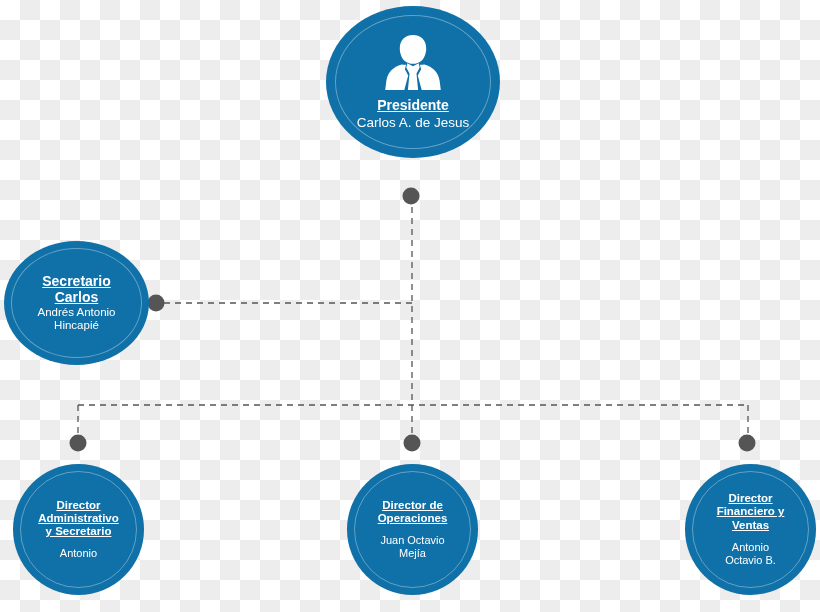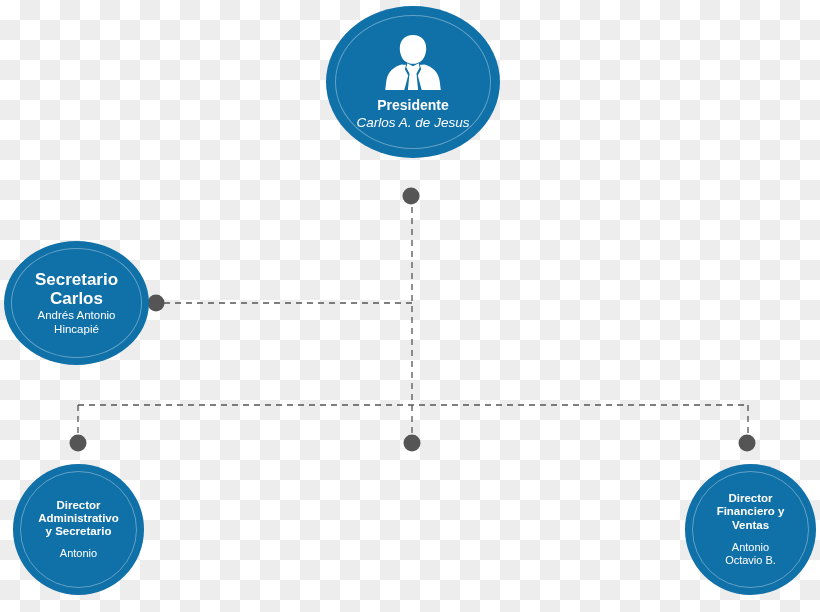--- a/index.html
+++ b/index.html
@@ -58,20 +58,21 @@
     border-radius: 50%;
     border: 1px solid rgba(255, 255, 255, 0.35);
     pointer-events: none;
   }
 
   .node-title {
     font-weight: bold;
     line-height: 1.15;
     position: relative;
     z-index: 2;
+    text-decoration: underline;
   }
 
   .node-person {
     line-height: 1.18;
     position: relative;
     z-index: 2;
   }
 
   
   #node-presidente {
@@ -83,40 +84,39 @@
   #node-presidente .ring {
     left: 9px; top: 9px; right: 9px; bottom: 9px;
   }
   #node-presidente .node-title {
     font-size: 14px;
     margin-top: 2px;
   }
   #node-presidente .node-person {
     font-size: 13.5px;
     margin-top: 2px;
-    font-style: italic;
   }
 
   .person-icon {
     width: 62px;
     height: 58px;
     margin-bottom: 4px;
     position: relative;
     z-index: 2;
   }
 
   
   #node-secretario {
     left: 4px;
     top: 241px;
     width: 145px;
     height: 124px;
   }
   #node-secretario .node-title {
-    font-size: 17px;
+    font-size: 14px;
   }
   #node-secretario .node-person {
     font-size: 11.5px;
     margin-top: 0;
   }
 
   
   .node-bottom {
     width: 131px;
     height: 131px;
@@ -198,20 +198,31 @@
   <div class="node node-bottom" id="node-dir-admin">
     <span class="ring"></span>
     <div class="node-title">
       <div>Director</div>
       <div>Administrativo</div>
       <div>y Secretario</div>
     </div>
     <div class="node-person">Antonio</div>
   </div>
 
+  <div class="node node-bottom" id="node-dir-oper">
+    <span class="ring"></span>
+    <div class="node-title">
+      <div>Director de</div>
+      <div>Operaciones</div>
+    </div>
+    <div class="node-person">
+      <div>Juan Octavio</div>
+      <div>Mejía</div>
+    </div>
+  </div>
 
   <div class="node node-bottom" id="node-dir-mkt">
     <span class="ring"></span>
     <div class="node-title">
       <div>Director</div>
       <div>Financiero y</div>
       <div>Ventas</div>
     </div>
     <div class="node-person">
       <div>Antonio</div>

